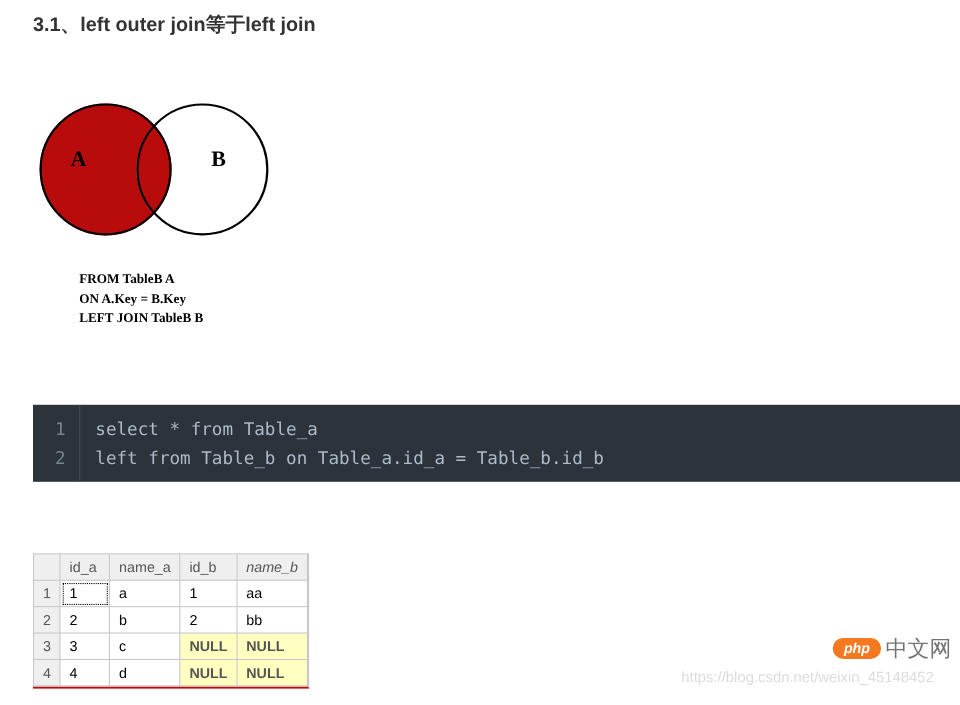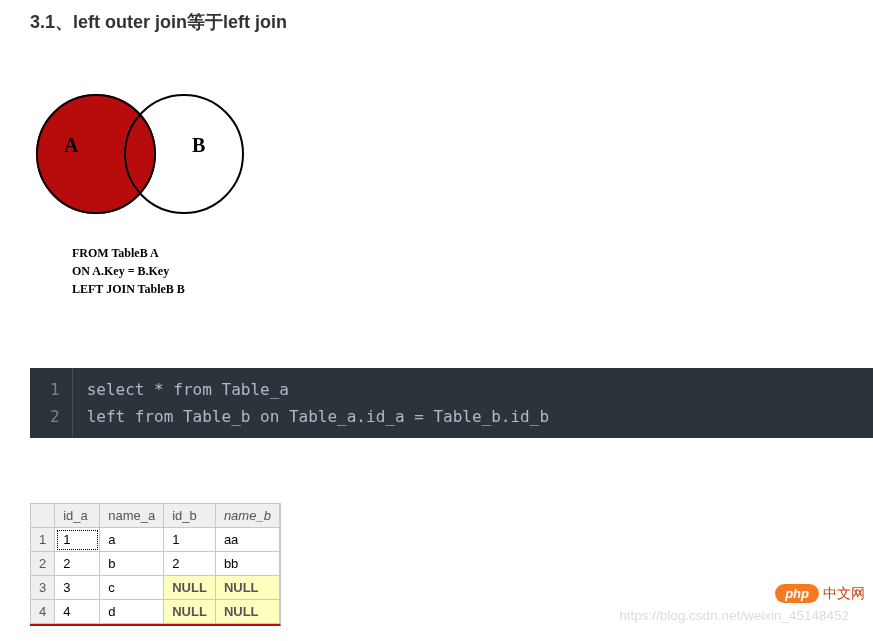--- a/index.html
+++ b/index.html
@@ -217,22 +217,22 @@
       background: #f47920;
       color: #fff;
       font-size: 13px;
       font-weight: bold;
       padding: 2px 10px;
       border-radius: 12px;
       font-style: italic;
       font-family: Arial, sans-serif;
     }
     .logo-text {
-      font-size: 14px;
-      color: #c2410c;
+      font-size: 20px;
+      color: #737373;
       font-family: "Microsoft YaHei", sans-serif;
     }
   </style>
 </head>
 <body>
 
 <div class="content">
   <h3 class="heading">3.1、left outer join等于left join</h3>
 
   <div class="diagram-container">

